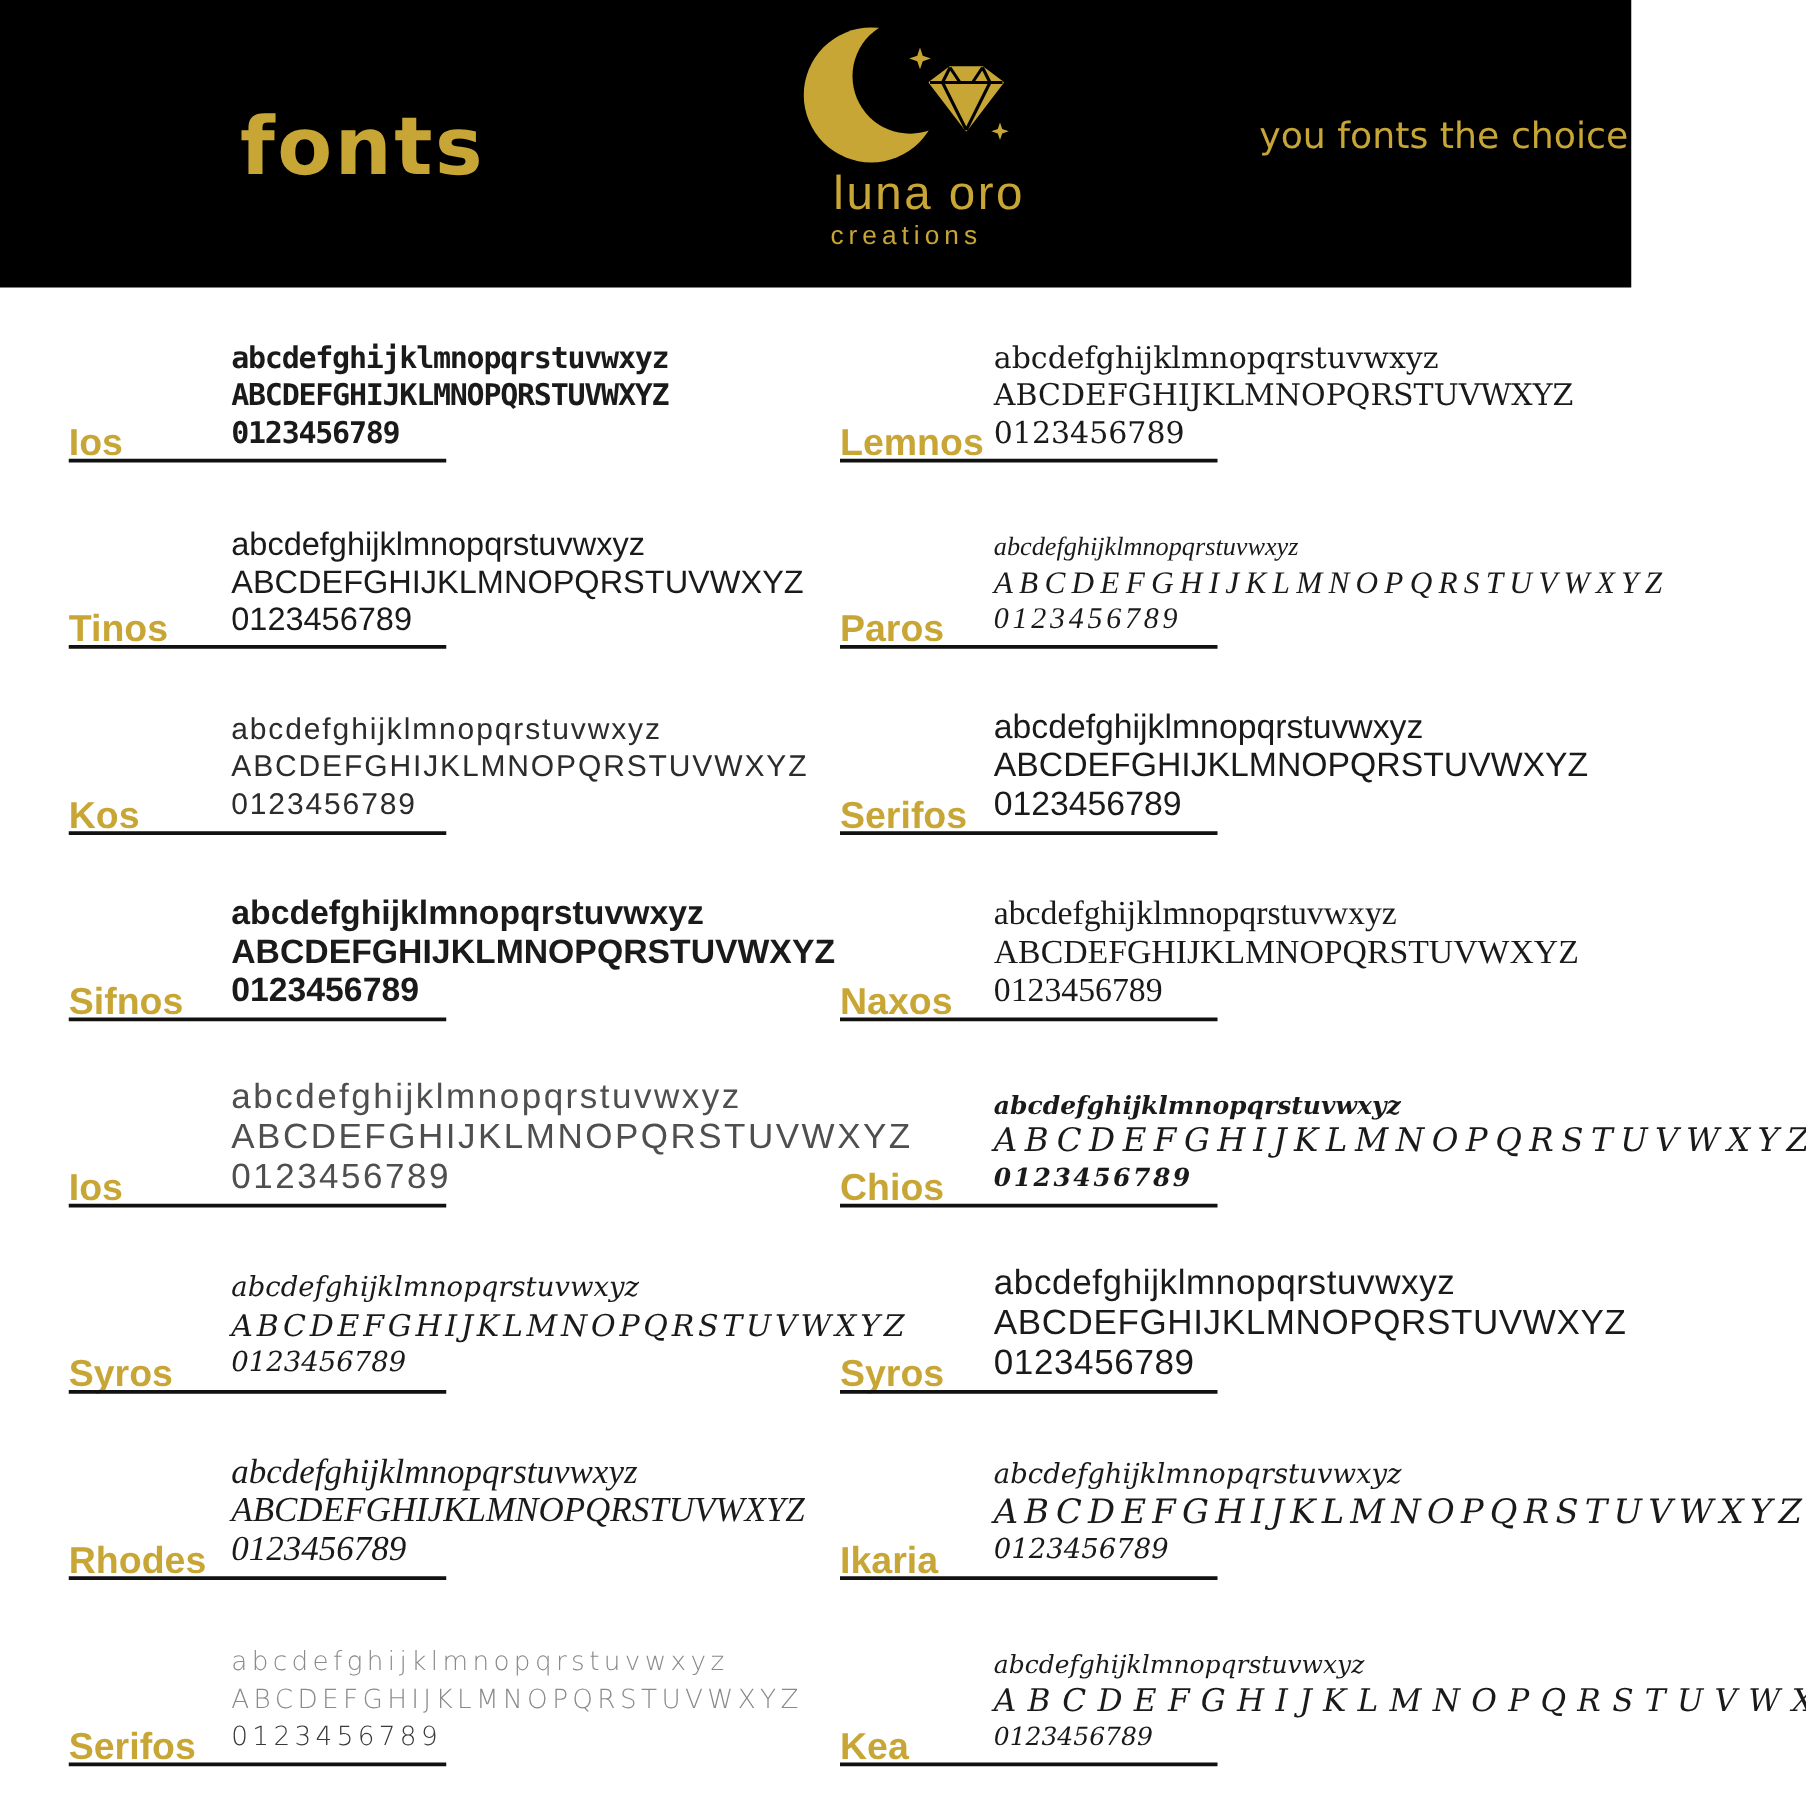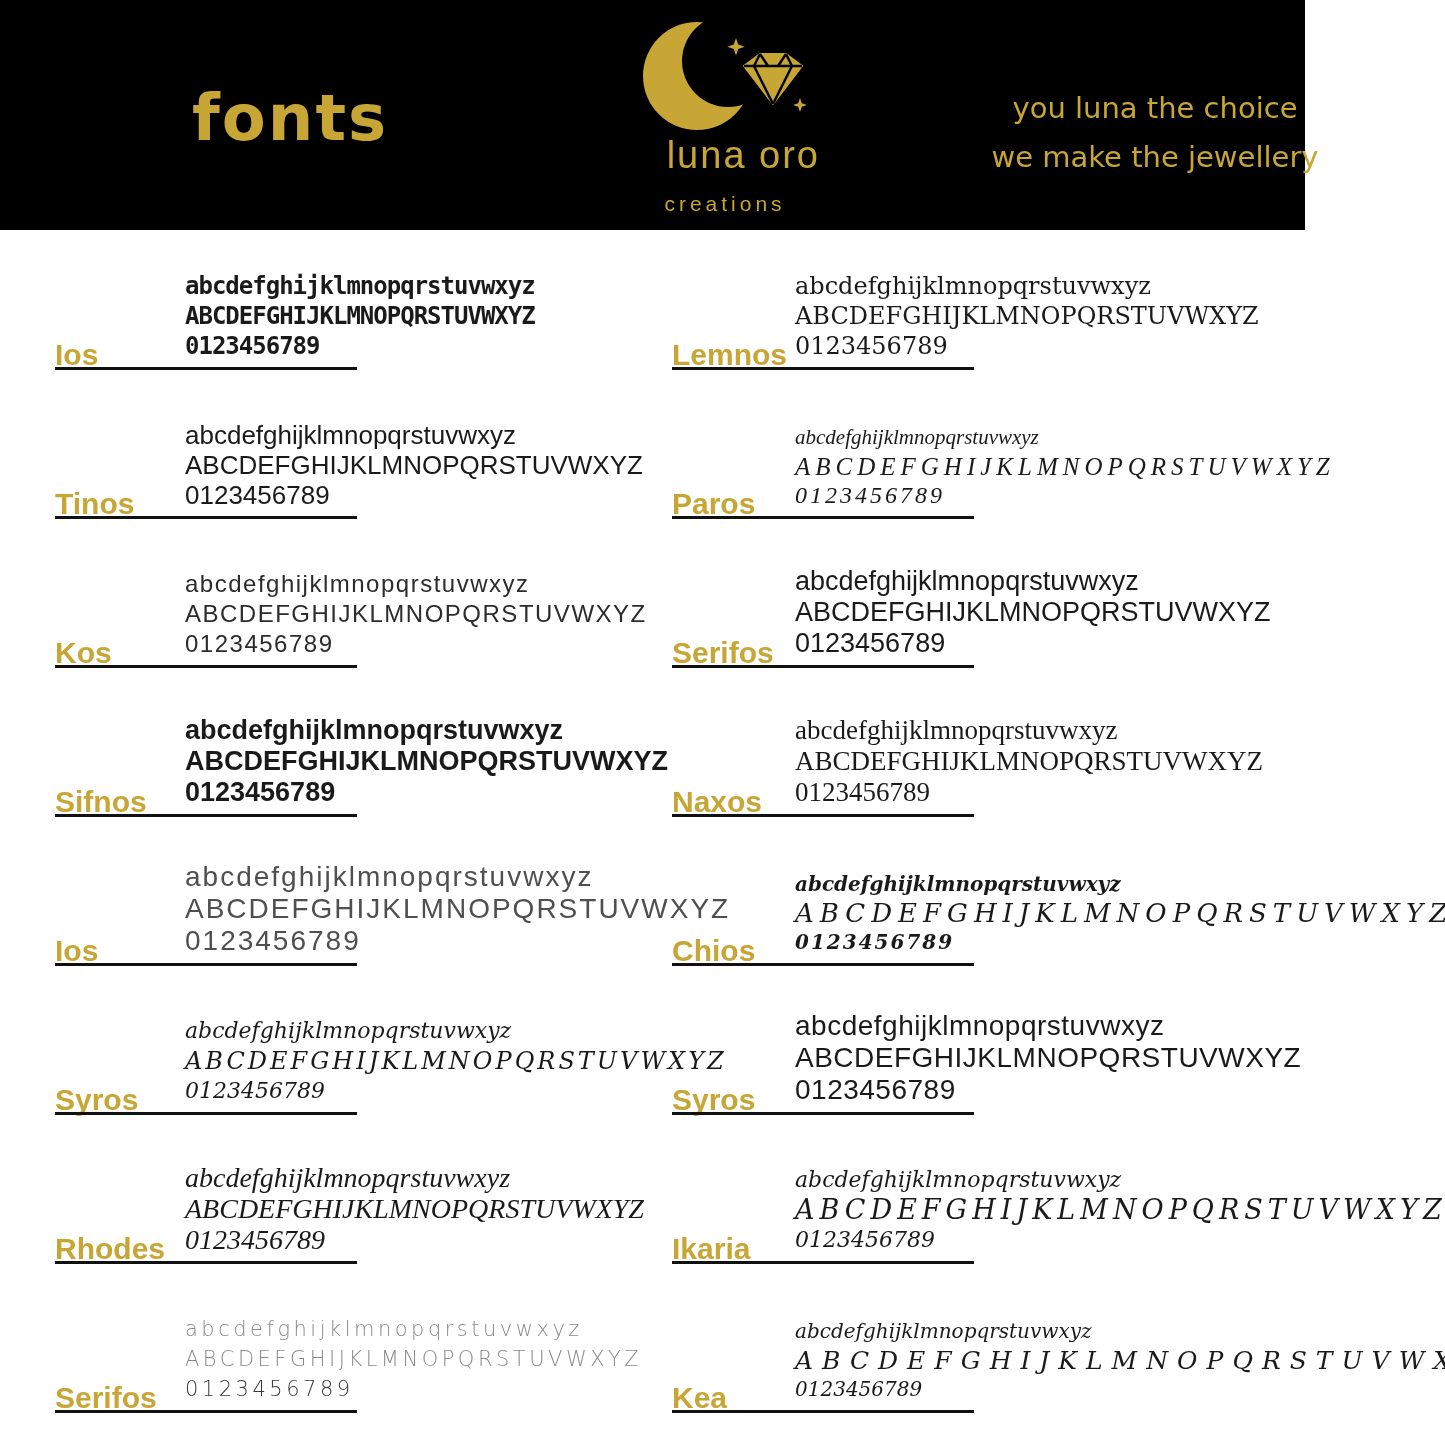--- a/index.html
+++ b/index.html
@@ -13,21 +13,21 @@
 
   
   .header{position:absolute;left:0;top:0;width:1305px;height:230px;background:#000;}
   .header-title{position:absolute;left:192px;top:86px;font-size:64px;line-height:1;
     color:var(--gold);font-family:"DejaVu Sans",sans-serif;font-weight:700;letter-spacing:2px;}
   .logo{position:absolute;left:630px;top:14px;width:190px;text-align:center;}
   .logo svg{display:block;margin:0 auto;}
   .logo-brand{color:var(--gold);font-size:38px;line-height:1;font-weight:400;
     font-family:"Liberation Sans",sans-serif;letter-spacing:2px;margin-top:2px;text-align:right;}
   .logo-sub{color:var(--gold);font-size:21px;line-height:1;font-weight:400;
-    letter-spacing:4px;margin-top:19px;}
+    letter-spacing:4px;margin-top:4px;}
   .tagline{position:absolute;left:975px;top:84px;width:360px;text-align:center;
     color:var(--gold);font-size:29px;line-height:49px;font-family:"DejaVu Sans",sans-serif;}
 
   
   .col{position:absolute;top:221px;}
   .col-left{left:55px;width:610px;}
   .col-right{left:672px;width:773px;}
   .row{position:relative;height:149px;display:flex;align-items:flex-end;}
   .underline{position:absolute;left:0;bottom:0;width:302px;height:3px;background:#111;}
   .label{flex:none;width:130px;color:var(--gold);font-weight:700;font-size:30px;
@@ -89,22 +89,21 @@
         </g>
 
         <path d="M96,24 l2.2,6.5 6.5,2.2 -6.5,2.2 -2.2,6.5 -2.2,-6.5 -6.5,-2.2 6.5,-2.2 Z" fill="#c8a636"></path>
         <path d="M160,84 l1.8,5.2 5.2,1.8 -5.2,1.8 -1.8,5.2 -1.8,-5.2 -5.2,-1.8 5.2,-1.8 Z" fill="#c8a636"></path>
       </svg>
       <div class="logo-brand">luna oro</div>
       <div class="logo-sub">creations</div>
     </div>
 
     <div class="tagline">
-      <div>you luna the choice</div>
-      <div>we make the jewellery</div>
+      <div>you fonts the choice</div>
     </div>
   </div>
 
   <div class="col col-left">
 
     <div class="row">
       <div class="label">Ios</div>
       <div class="sample s-ios1">
         <div class="lc">abcdefghijklmnopqrstuvwxyz</div>
         <div class="uc">ABCDEFGHIJKLMNOPQRSTUVWXYZ</div>

